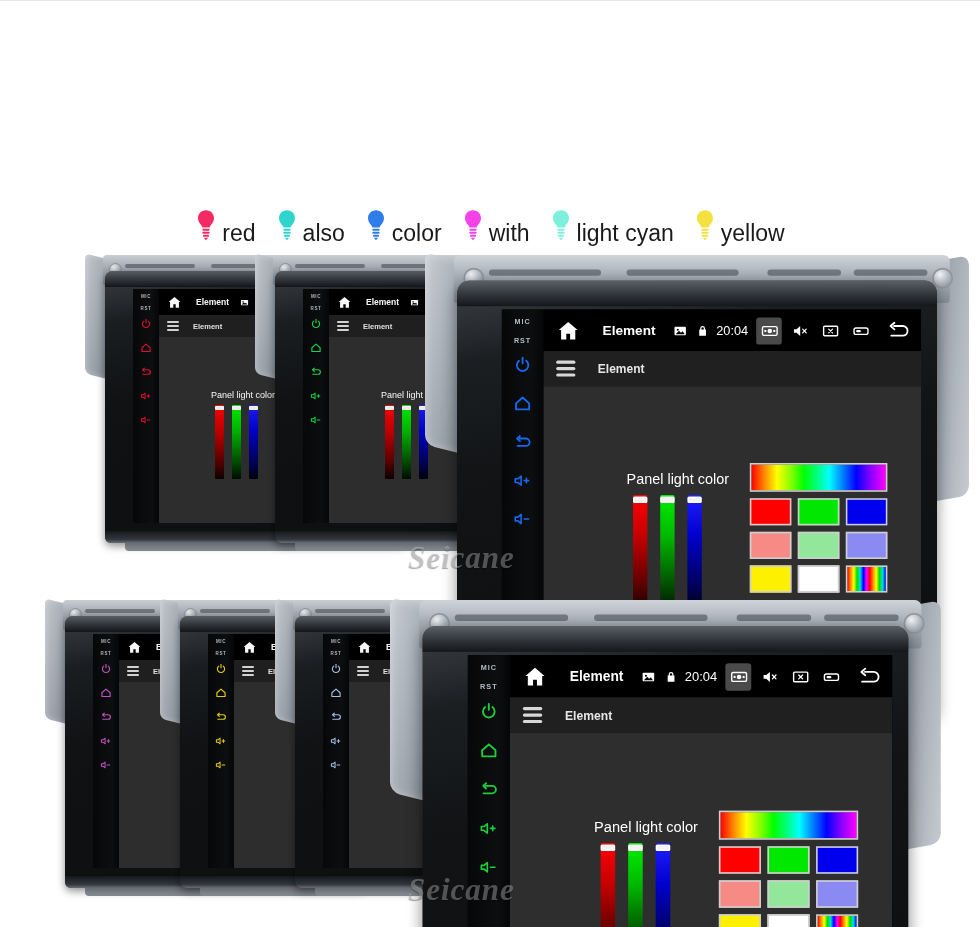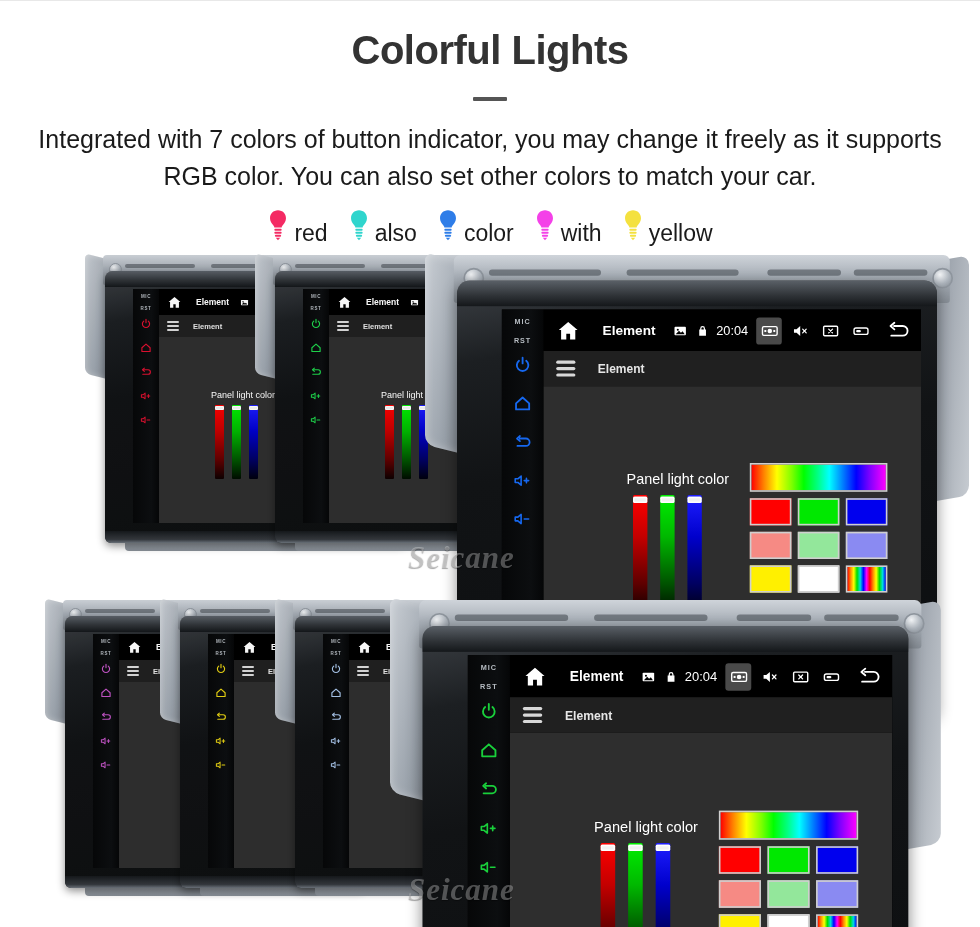--- a/index.html
+++ b/index.html
@@ -343,25 +343,20 @@
   #wm-top    { left: 408px; top: 540px; font-size: 31px; }
   #wm-bottom { left: 408px; top: 872px; font-size: 31px; }
 </style>
 </head>
 <body>
 
 <div id="page">
 
   <div class="top-rule"></div>
 
-  <div class="header">
-    <div class="page-title">Colorful Lights</div>
-    <div class="title-divider"></div>
-    <div class="subtitle">Integrated with 7 colors of button indicator, you may change it freely as it supports RGB color. You can also set other colors to match your car.</div>
-  </div>
 
   <div class="bulb-row" id="bulb-row">
       <div class="bulb-item">
         <span>
           <svg class="bulb-svg" viewBox="0 0 24 34">
             <path fill="#F42A63" d="M12 1C6.9 1 3.3 4.9 3.3 9.6c0 3.3 1.7 5.3 3.1 7 .9 1.1 1.6 2 1.6 3.1h8c0-1.1.7-2 1.6-3.1 1.4-1.7 3.1-3.7 3.1-7C20.7 4.9 17.1 1 12 1z"></path>
             <rect x="8" y="21.2" width="8" height="2.1" rx="1" fill="#F42A63"></rect>
             <rect x="8" y="24.4" width="8" height="2.1" rx="1" fill="#F42A63"></rect>
             <rect x="8.6" y="27.6" width="6.8" height="2.1" rx="1" fill="#F42A63"></rect>
             <path fill="#F42A63" d="M9.6 30.9h4.8L12 33.6z"></path>
@@ -401,20 +396,32 @@
             <rect x="8" y="24.4" width="8" height="2.1" rx="1" fill="#F441E8"></rect>
             <rect x="8.6" y="27.6" width="6.8" height="2.1" rx="1" fill="#F441E8"></rect>
             <path fill="#F441E8" d="M9.6 30.9h4.8L12 33.6z"></path>
           </svg>
         </span>
         <span class="bulb-label">with</span>
       </div>
       <div class="bulb-item">
         <span>
           <svg class="bulb-svg" viewBox="0 0 24 34">
+            <path fill="#7DF0DC" d="M12 1C6.9 1 3.3 4.9 3.3 9.6c0 3.3 1.7 5.3 3.1 7 .9 1.1 1.6 2 1.6 3.1h8c0-1.1.7-2 1.6-3.1 1.4-1.7 3.1-3.7 3.1-7C20.7 4.9 17.1 1 12 1z"></path>
+            <rect x="8" y="21.2" width="8" height="2.1" rx="1" fill="#7DF0DC"></rect>
+            <rect x="8" y="24.4" width="8" height="2.1" rx="1" fill="#7DF0DC"></rect>
+            <rect x="8.6" y="27.6" width="6.8" height="2.1" rx="1" fill="#7DF0DC"></rect>
+            <path fill="#7DF0DC" d="M9.6 30.9h4.8L12 33.6z"></path>
+          </svg>
+        </span>
+        <span class="bulb-label">light cyan</span>
+      </div>
+      <div class="bulb-item">
+        <span>
+          <svg class="bulb-svg" viewBox="0 0 24 34">
             <path fill="#F4E13F" d="M12 1C6.9 1 3.3 4.9 3.3 9.6c0 3.3 1.7 5.3 3.1 7 .9 1.1 1.6 2 1.6 3.1h8c0-1.1.7-2 1.6-3.1 1.4-1.7 3.1-3.7 3.1-7C20.7 4.9 17.1 1 12 1z"></path>
             <rect x="8" y="21.2" width="8" height="2.1" rx="1" fill="#F4E13F"></rect>
             <rect x="8" y="24.4" width="8" height="2.1" rx="1" fill="#F4E13F"></rect>
             <rect x="8.6" y="27.6" width="6.8" height="2.1" rx="1" fill="#F4E13F"></rect>
             <path fill="#F4E13F" d="M9.6 30.9h4.8L12 33.6z"></path>
           </svg>
         </span>
         <span class="bulb-label">yellow</span>
       </div>
     </div>

